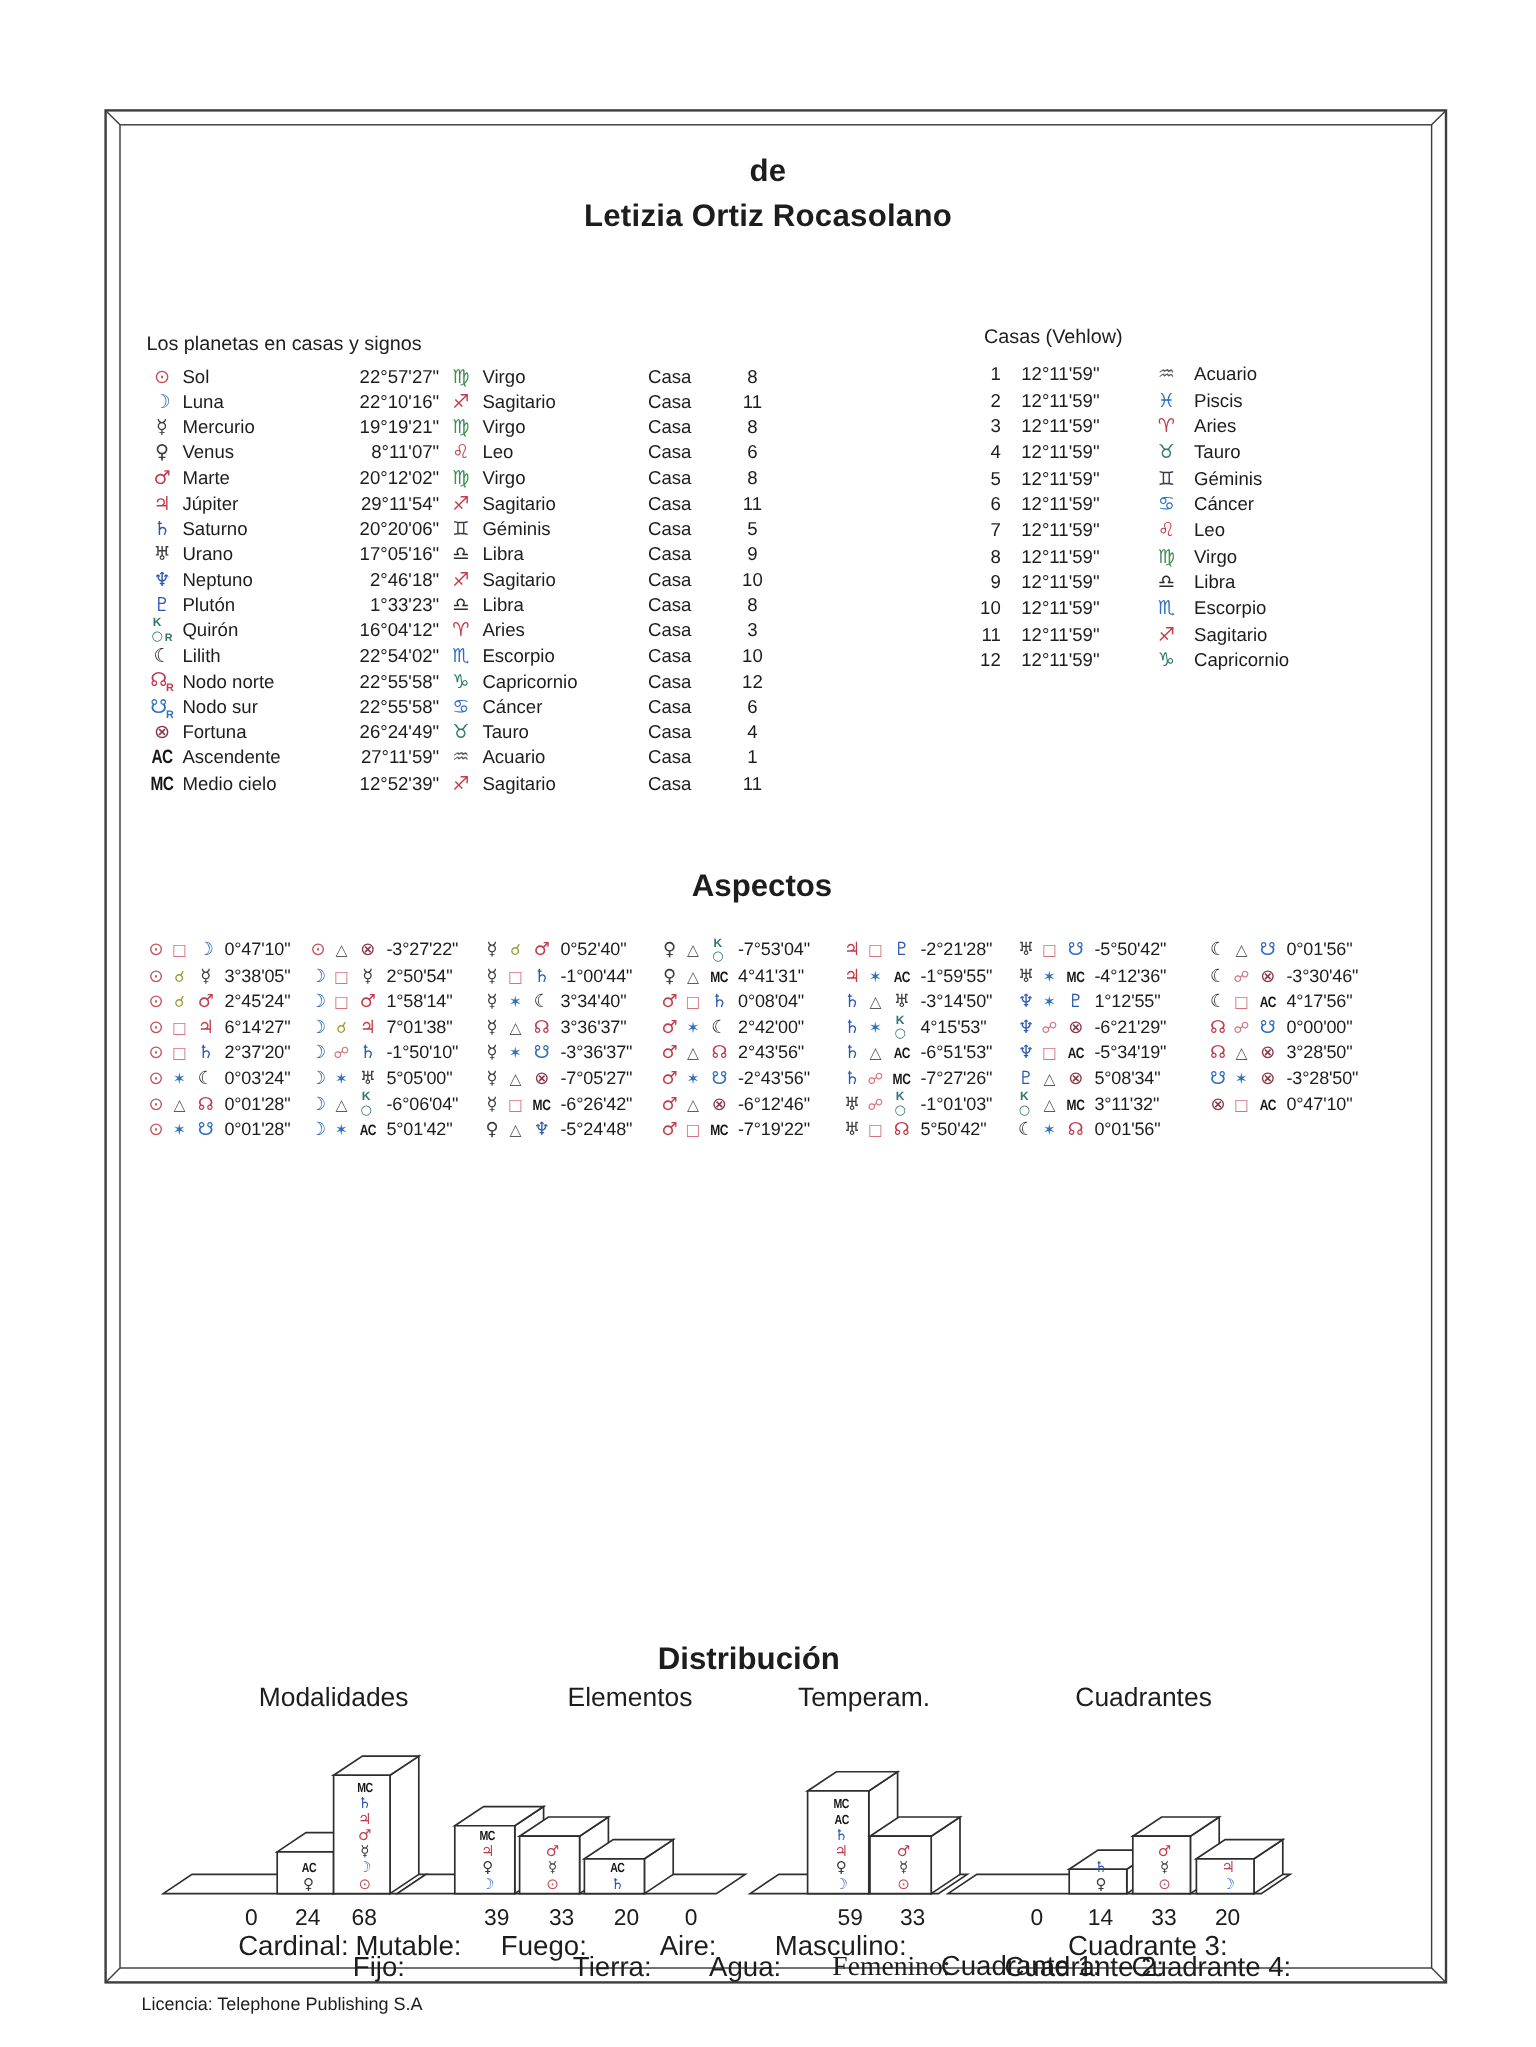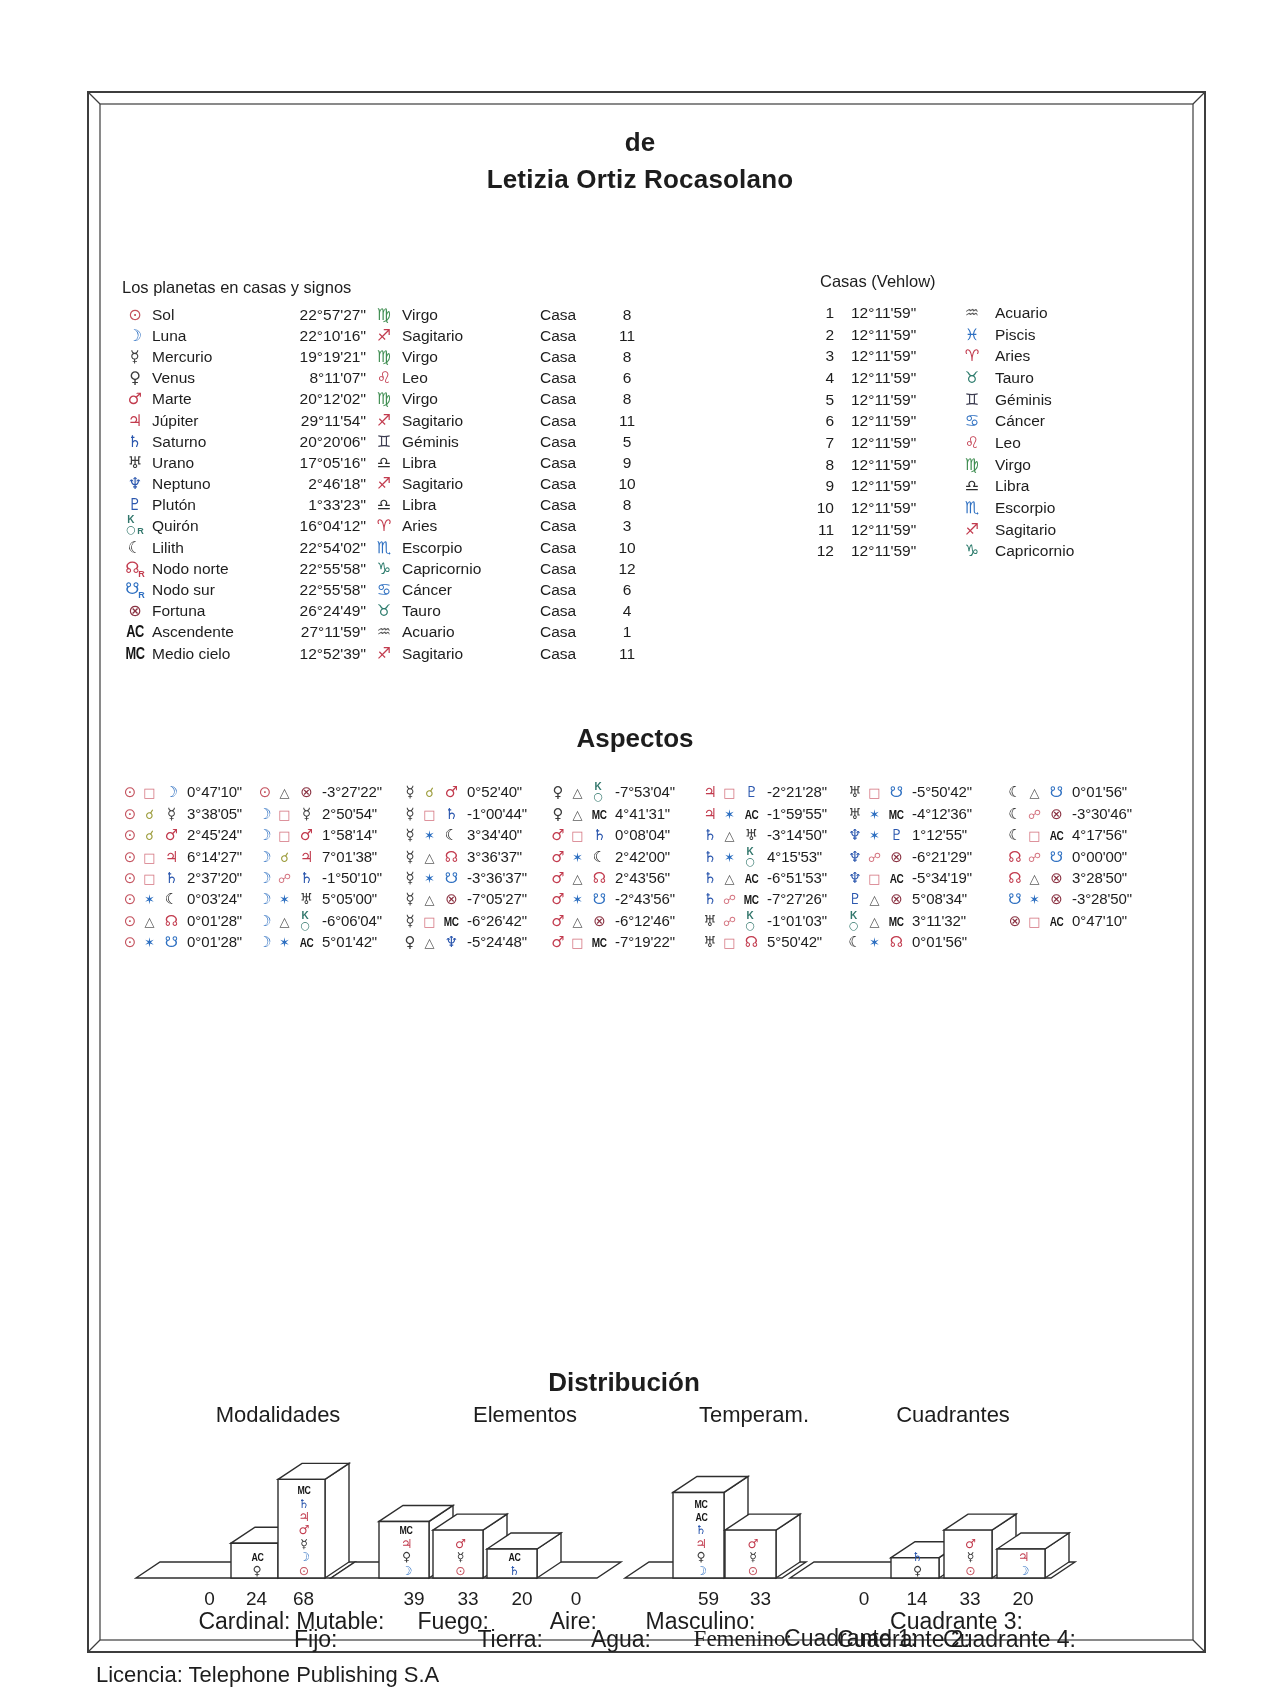--- a/index.html
+++ b/index.html
@@ -44,21 +44,21 @@
   .gch i{position:absolute;bottom:-2px;left:0;font-style:normal;font-size:11px}
   
   .chart-title{position:absolute;width:240px;text-align:center;font-size:22px}
   .chart{position:absolute}
   .gstack{position:absolute;box-sizing:border-box;padding-left:5px;text-align:center}
   .gline{height:13.4px;line-height:13.4px}
   .gline .glyph{font-size:12.5px}
   .gline .gtxt{font-size:11px}
   .bar-number{position:absolute;text-align:center;font-size:19px}
   .bar-label{position:absolute;text-align:right;font-size:23px;white-space:nowrap}
-  .footer{left:96px;top:1662px;font-size:22px}
+  .footer{left:118px;top:1662px;font-size:15px}
 </style>
 </head>
 <body>
 
 <svg class="abs" style="left:0;top:0" width="1280" height="1706">
   <g fill="none" stroke="#3d3d3d">
     <rect x="88" y="92" width="1117" height="1560" stroke-width="2"></rect>
     <rect x="100" y="104" width="1093" height="1536" stroke-width="1.2"></rect>
     <line x1="88" y1="92" x2="100" y2="104" stroke-width="1.2"></line>
     <line x1="1205" y1="92" x2="1193" y2="104" stroke-width="1.2"></line>
@@ -694,21 +694,21 @@
         <div class="gline"><span class="glyph" style="color: rgb(60, 60, 60);">♀</span></div>
         <div class="gline"><span class="glyph" style="color: rgb(45, 111, 193);">☽</span></div>
       </div><div class="bar-number" style="left: 40px; width: 90px; top: 148px;">39</div><div class="bar-label" style="left: 10px; width: 150px; top: 168px;">Fuego:</div><div class="gstack" style="left: 104px; width: 50px; top: 95.8px;">
         <div class="gline"><span class="glyph" style="color: rgb(194, 59, 78);">♂</span></div>
         <div class="gline"><span class="glyph" style="color: rgb(60, 60, 60);">☿</span></div>
         <div class="gline"><span class="glyph" style="color: rgb(196, 82, 94);">⊙</span></div>
       </div><div class="bar-number" style="left: 94px; width: 90px; top: 148px;">33</div><div class="bar-label" style="left: 64px; width: 150px; top: 186px;">Tierra:</div><div class="gstack" style="left: 158px; width: 50px; top: 109.2px;">
         <div class="gline"><span class="glyph gtxt" style="color: rgb(22, 22, 22);">AC</span></div>
         <div class="gline"><span class="glyph" style="color: rgb(43, 87, 174);">♄</span></div>
       </div><div class="bar-number" style="left: 148px; width: 90px; top: 148px;">20</div><div class="bar-label" style="left: 118px; width: 150px; top: 168px;">Aire:</div><div class="bar-number" style="left: 202px; width: 90px; top: 148px;">0</div><div class="bar-label" style="left: 172px; width: 150px; top: 186px;">Agua:</div></div>
-    <div class="chart-title" style="left: 634px; top: 1402px;">Temperam.</div>
+    <div class="chart-title" style="left: 600px; top: 1402px;">Temperam.</div>
     <div class="chart" style="left: 623px; top: 1440px; width: 191px; height: 215px;"><svg width="191" height="215">
         <polygon points="2,138 26,122 183,122 159,138" fill="#fff" stroke="#2e2e2e" stroke-width="1.4" stroke-linejoin="miter"></polygon>
         <polygon points="101,138 125,122 125,36.45 101,52.45" fill="#fff" stroke="#2e2e2e" stroke-width="1.4" stroke-linejoin="miter"></polygon>
         <polygon points="50,52.45 74,36.45 125,36.45 101,52.45" fill="#fff" stroke="#2e2e2e" stroke-width="1.4" stroke-linejoin="miter"></polygon>
         <polygon points="50,138 50,52.45 101,52.45 101,138" fill="#fff" stroke="#2e2e2e" stroke-width="1.4" stroke-linejoin="miter"></polygon>
         <polygon points="153,138 177,122 177,74.15 153,90.15" fill="#fff" stroke="#2e2e2e" stroke-width="1.4" stroke-linejoin="miter"></polygon>
         <polygon points="102,90.15 126,74.15 177,74.15 153,90.15" fill="#fff" stroke="#2e2e2e" stroke-width="1.4" stroke-linejoin="miter"></polygon>
         <polygon points="102,138 102,90.15 153,90.15 153,138" fill="#fff" stroke="#2e2e2e" stroke-width="1.4" stroke-linejoin="miter"></polygon>
       </svg><div class="gstack" style="left: 50px; width: 51px; top: 55.6px;">
         <div class="gline"><span class="glyph gtxt" style="color: rgb(22, 22, 22);">MC</span></div>

